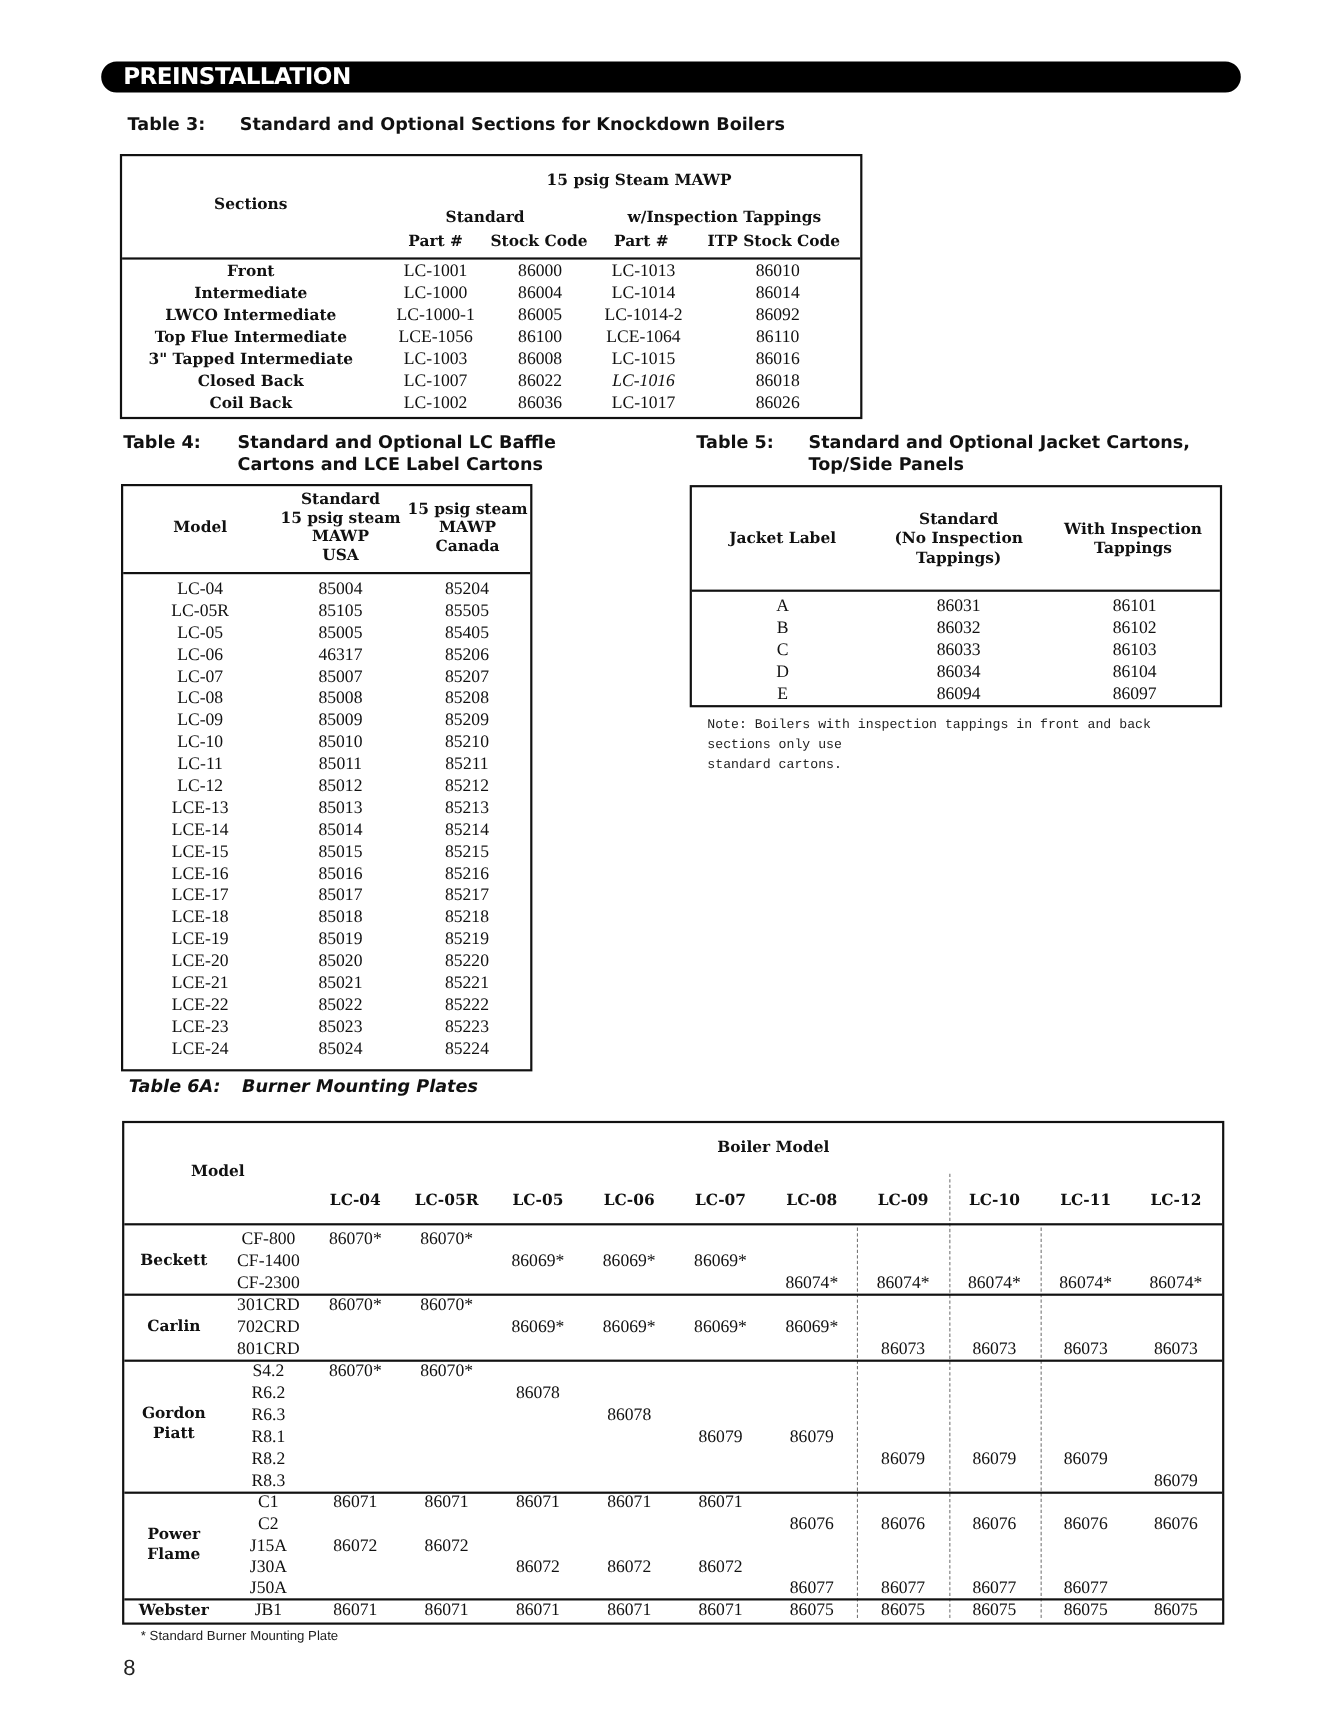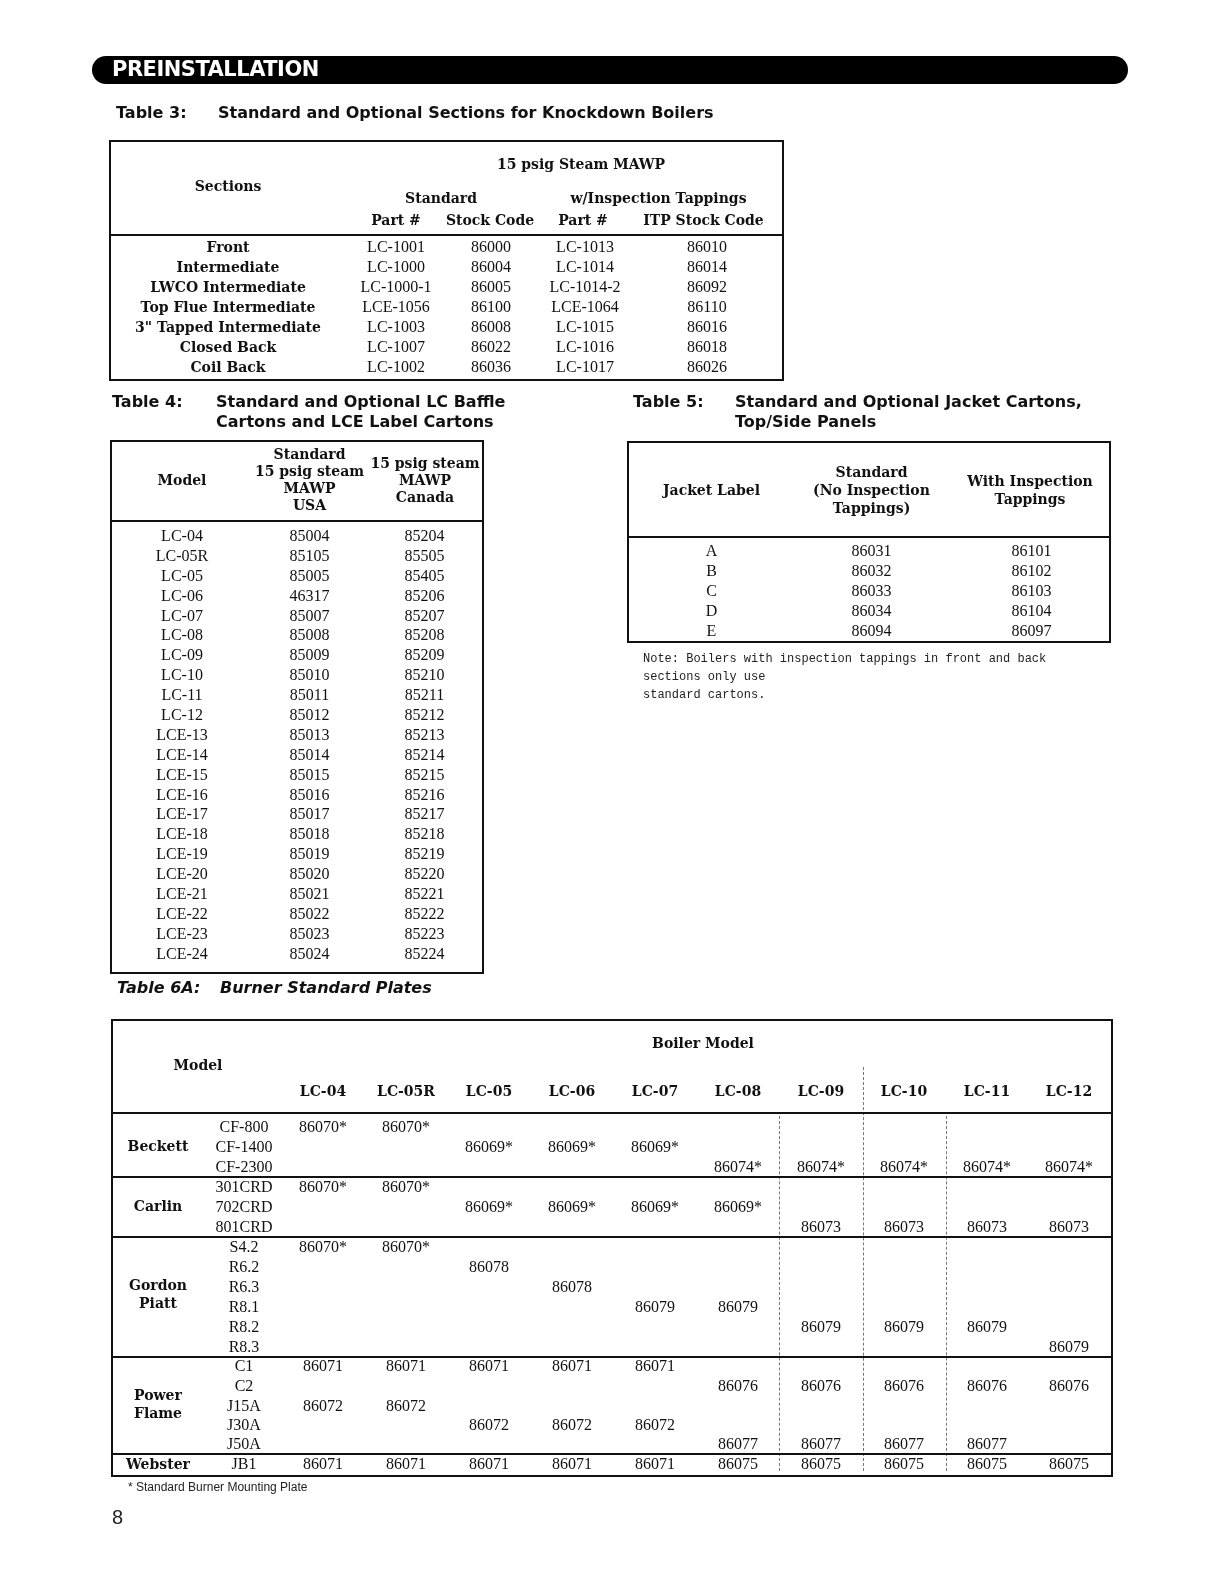--- a/index.html
+++ b/index.html
@@ -104,21 +104,21 @@
       <span class="hdr" style="left:0; width:234px;">3" Tapped Intermediate</span>
       <span class="cell" style="left:240px; width:90px;">LC-1003</span>
       <span class="cell" style="left:330px; width:100px;">86008</span>
       <span class="cell" style="left:428px; width:92px;">LC-1015</span>
       <span class="cell" style="left:540px; width:112px;">86016</span>
     </div>
     <div class="row">
       <span class="hdr" style="left:0; width:234px;">Closed Back</span>
       <span class="cell" style="left:240px; width:90px;">LC-1007</span>
       <span class="cell" style="left:330px; width:100px;">86022</span>
-      <span class="cell" style="left:428px; width:92px;">LC-1016</span>
+      <span class="cell" style="left:428px; width:92px;font-style:italic;">LC-1016</span>
       <span class="cell" style="left:540px; width:112px;">86018</span>
     </div>
     <div class="row">
       <span class="hdr" style="left:0; width:234px;">Coil Back</span>
       <span class="cell" style="left:240px; width:90px;">LC-1002</span>
       <span class="cell" style="left:330px; width:100px;">86036</span>
       <span class="cell" style="left:428px; width:92px;">LC-1017</span>
       <span class="cell" style="left:540px; width:112px;">86026</span>
     </div>
   </div>
@@ -304,21 +304,21 @@
       </div>
   </div>
 </div>
 <div class="note">
   <div>Note: Boilers with inspection tappings in front and back sections only use</div>
   <div>standard cartons.</div>
 </div>
 
 <div class="tcap" style="left:117px; top:978px; width:480px; height:22px;font-style:italic;">
   <span class="num">Table 6A:</span>
-  <span class="ttl" style="left:103px;">Burner Standard Plates</span>
+  <span class="ttl" style="left:103px;">Burner Mounting Plates</span>
 </div>
 
 <div class="tbox" id="t6">
   <div class="hdr h" style="left:40px; width:90px; top:36px;">Model</div>
   <div class="hdr h" style="left:500px; width:180px; top:14px;">Boiler Model</div>
 
   <div class="hdr h" style="left:170px; width:80px; top:62px;">LC-04</div>
   <div class="hdr h" style="left:253px; width:80px; top:62px;">LC-05R</div>
   <div class="hdr h" style="left:336px; width:80px; top:62px;">LC-05</div>
   <div class="hdr h" style="left:419px; width:80px; top:62px;">LC-06</div>

